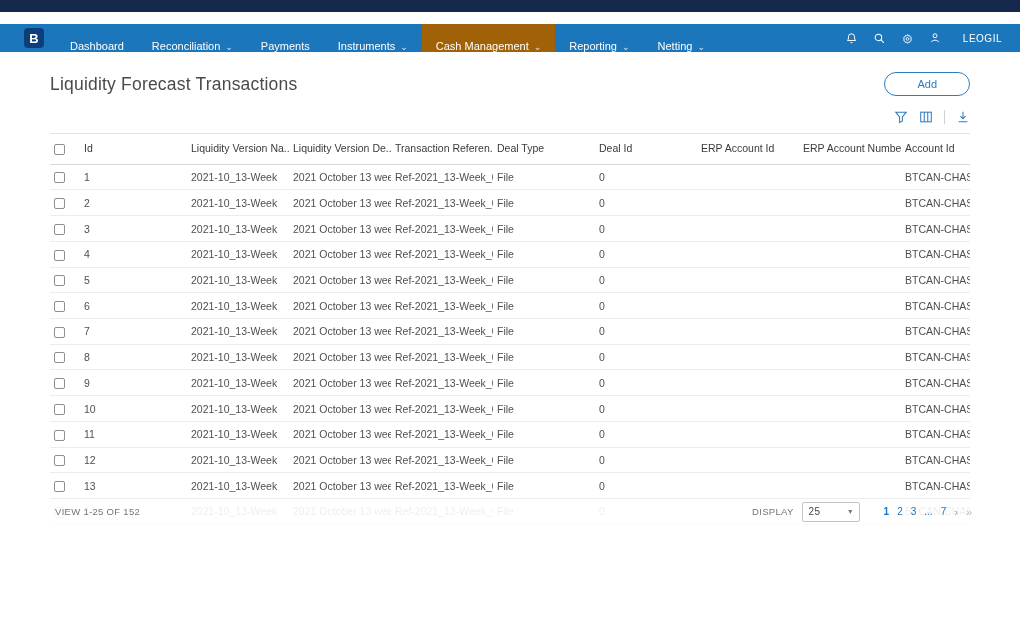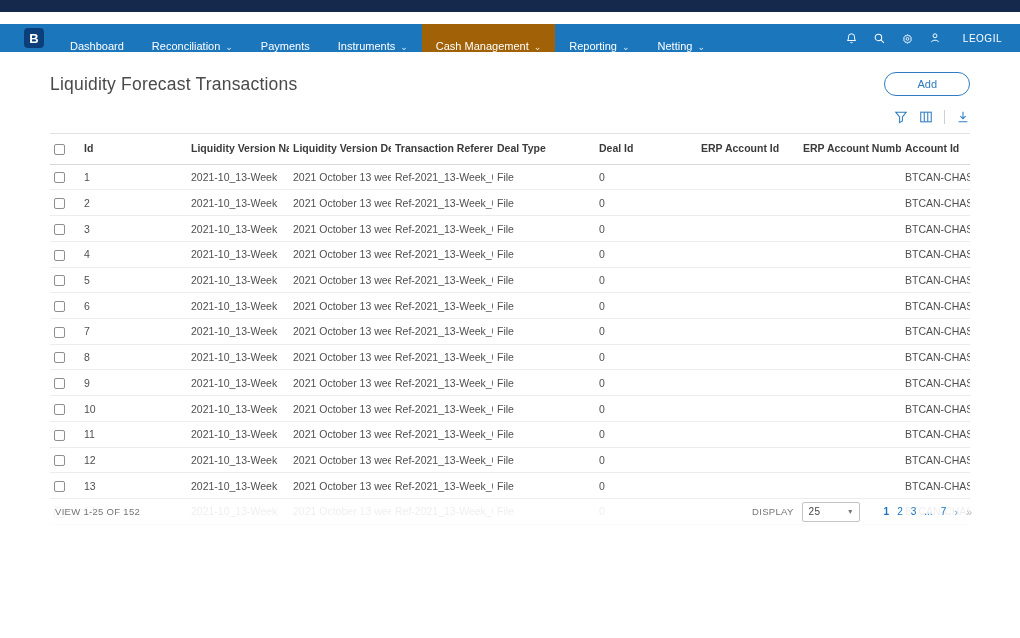--- a/index.html
+++ b/index.html
@@ -25,21 +25,21 @@
   .page-header { display: flex; justify-content: space-between; align-items: center; margin-top: 20px; gap: 25px; }
   .page-title { font-size: 17.5px; color: #4a4a4a; font-weight: 400; letter-spacing: .2px; }
   .add-btn { background: #fff; border: 1px solid #2f7cc0; color: #2f7cc0; border-radius: 13px;
     font-size: 11px; padding: 5px 32px; cursor: pointer; font-family: inherit; }
 
   .toolbar-row { display: flex; justify-content: flex-end; align-items: center; gap: 11px; margin-top: 13px; height: 16px; }
   .toolbar-row svg { display: block; cursor: pointer; }
   .tool-divider { width: 1px; height: 14px; background: #d0d0d0; }
 
   table.grid { width: 920px; border-collapse: collapse; table-layout: fixed; margin-top: 8px; font-size: 10.5px; }
-  .grid thead th { text-align: left; font-weight: bold; color: #3b3b3b; padding: 8px 4px 9px 4px;
+  .grid thead th { text-align: left; font-weight: normal; color: #3b3b3b; padding: 8px 4px 9px 4px;
     border-top: 1px solid #e2e2e2; border-bottom: 1px solid #d8d8d8; white-space: nowrap; overflow: hidden; margin-left: 27px; }
   .grid td { padding: 6px 4px; color: #4f4f4f; border-bottom: 1px solid #ececec; white-space: nowrap; overflow: hidden; }
   .grid tr.ghost { opacity: .45; }
   .cb { display: inline-block; width: 11px; height: 11px; border: 1px solid #8f8f8f; border-radius: 2px;
     background: #fff; vertical-align: middle; cursor: pointer; }
 
   .table-footer { position: relative; width: 920px; margin-top: -26px; height: 26px;
     background: rgba(255,255,255,.78); display: flex; align-items: center; font-size: 9.5px; color: #757575; }
   .view-text { letter-spacing: .3px; padding-left: 5px; }
   .footer-right { margin-left: auto; display: flex; align-items: center; gap: 24px; }

